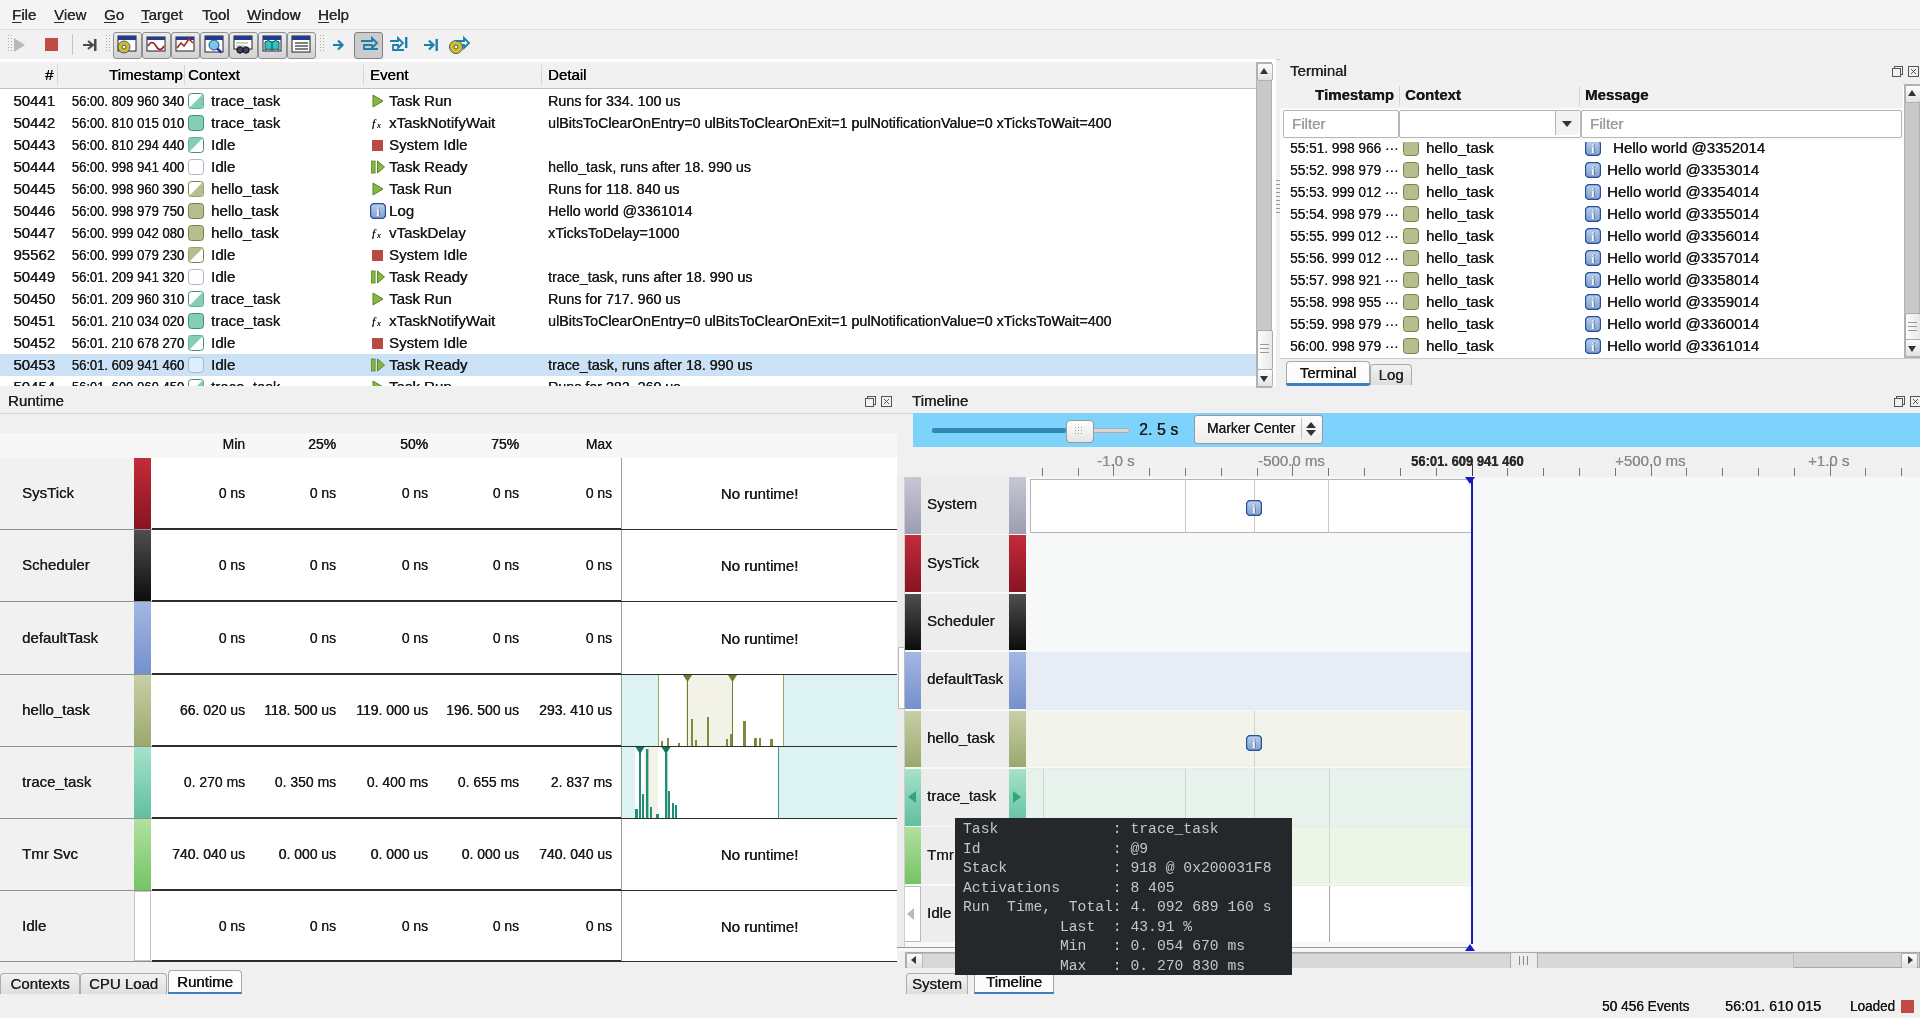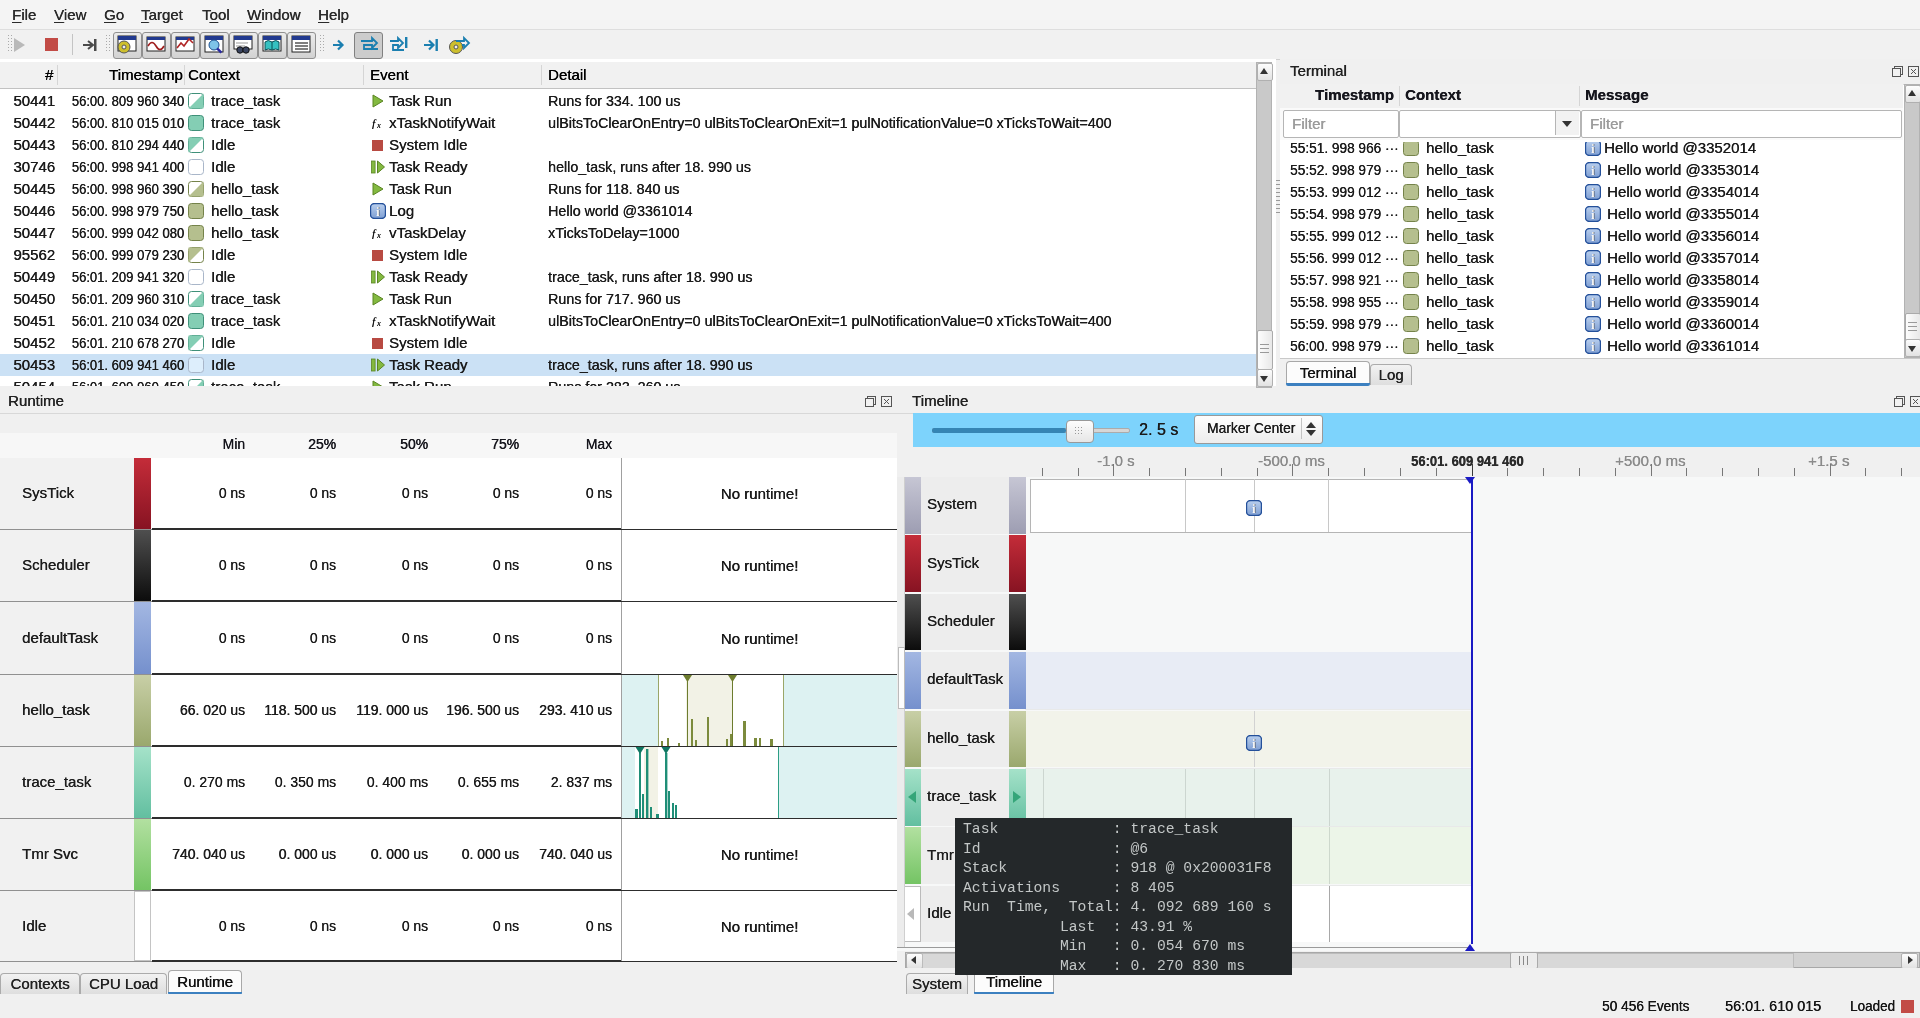--- a/index.html
+++ b/index.html
@@ -208,21 +208,21 @@
             <path d="M0.5 0.5 L15.5 0.5 L0.5 15.5 Z" fill="#84ceb4"></path>
           </svg></span>
         <span class="e3">Idle</span>
  <span class="eei"><svg width="16" height="16">
             <rect x="2" y="3" width="11" height="11" fill="#b84a42"></rect>
           </svg></span>
         <span class="e4">System Idle</span>
  <span class="e5"></span>
       </div>
       <div class="a erow" style="top:97px">
- <span class="e1">30746</span>
+ <span class="e1">50444</span>
         <span class="e2">56:00. 998 941 400</span>
  <span class="eci"><svg width="17" height="17">
             <rect x="0.5" y="0.5" width="15" height="15" rx="3" fill="#fff" stroke="#a9b6c9"></rect>
           </svg></span>
         <span class="e3">Idle</span>
  <span class="eei"><svg width="16" height="16">
             <rect x="1.5" y="2" width="3.6" height="12" fill="#83b940" stroke="#5a8523" stroke-width="0.8"></rect>
             <path d="M7.5 2 L14.5 8 L7.5 14 Z" fill="#83b940" stroke="#5a8523"></path>
           </svg></span>
         <span class="e4">Task Ready</span>
@@ -425,21 +425,21 @@
  <span class="a" style="left:305px;top:3px"><svg width="16" height="16">
             <defs>
               <linearGradient id="lg" x1="0" y1="0" x2="0" y2="1">
                 <stop offset="0" stop-color="#b9cfee"></stop>
                 <stop offset="1" stop-color="#7f9fd3"></stop>
               </linearGradient>
             </defs>
             <rect x="0.5" y="0.5" width="15" height="15" rx="4" fill="url(#lg)" stroke="#24509a" stroke-width="1.4"></rect>
             <text x="8" y="12.5" font-size="12" font-weight="bold" fill="#fff" text-anchor="middle" font-family="Liberation Serif">i</text>
           </svg></span>
-        <span class="a" style="left:324px">Hello world @3352014</span>
+        <span class="a" style="left:333px">Hello world @3352014</span>
       </div>
       <div class="a trow" style="left:0;top:17px;width:623px">
  <span class="a" style="left:0;width:111px;text-align:right;transform:scaleX(0.91);transform-origin:100% 50%;white-space:nowrap">55:52. 998 979 ···</span>
  <span class="a" style="left:123px;top:3px"><svg width="17" height="17">
             <rect x="0.5" y="0.5" width="15" height="15" rx="3" fill="#b5bf8e" stroke="#75834a"></rect>
           </svg></span>
         <span class="a" style="left:146px">hello_task</span>
  <span class="a" style="left:305px;top:3px"><svg width="16" height="16">
             <defs>
               <linearGradient id="lg" x1="0" y1="0" x2="0" y2="1">
@@ -796,21 +796,21 @@
    <div class="arr" style="left:111px;top:6px;border-left:5px solid transparent;border-right:5px solid transparent;border-bottom:6px solid #333"></div>
    <div class="arr" style="left:111px;top:14px;border-left:5px solid transparent;border-right:5px solid transparent;border-top:6px solid #333"></div>
  </div>
 </div>
 
 <div class="a" style="left:0;top:57px;width:1023px;height:30px;background:#f0f0f0;border-bottom:1px solid #b91c1c" id="axis">
  <span class="a" style="left:200px;top:5px;color:#8b8b8b">-1.0 s</span>
  <span class="a" style="left:361px;top:5px;color:#8b8b8b">-500.0 ms</span>
  <span class="a" style="left:514px;top:5px;color:#2b2b2b;font-weight:700;transform:scaleX(0.865);transform-origin:0 50%;white-space:nowrap">56:01. 609 941 460</span>
  <span class="a" style="left:718px;top:5px;color:#8b8b8b">+500.0 ms</span>
- <span class="a" style="left:911px;top:5px;color:#8b8b8b">+1.5 s</span>
+ <span class="a" style="left:911px;top:5px;color:#8b8b8b">+1.0 s</span>
 <div id="ticks">
         <div class="tick" style="left:144.8px;top:21px;height:8px;"></div>
         <div class="tick" style="left:180.6px;top:21px;height:8px;"></div>
         <div class="tick" style="left:216.4px;top:17px;height:12px;"></div>
         <div class="tick" style="left:252.2px;top:21px;height:8px;"></div>
         <div class="tick" style="left:288.0px;top:21px;height:8px;"></div>
         <div class="tick" style="left:323.8px;top:21px;height:8px;"></div>
         <div class="tick" style="left:359.6px;top:21px;height:8px;"></div>
         <div class="tick" style="left:395.4px;top:17px;height:12px;"></div>
         <div class="tick" style="left:431.3px;top:21px;height:8px;"></div>
@@ -951,21 +951,21 @@
  <div class="arr" style="right:6px;top:3px;border-top:4px solid transparent;border-bottom:4px solid transparent;border-left:5px solid #333"></div>
 </div>
 <div class="a" style="left:0;top:578px;width:1023px;height:26px;background:#f0f0f0">
  <div class="a tab" style="left:9px;top:5px;width:60px">System</div>
  <div class="a tabactive" style="left:77px;top:2px;width:78px">Timeline</div>
 </div>
 </div>
 
 <div id="tip" class="a">
 <div style="top:3px">Task             : trace_task</div>
-<div style="top:23px">Id               : @6</div>
+<div style="top:23px">Id               : @9</div>
 <div style="top:42px">Stack            : 918 @ 0x200031F8</div>
 <div style="top:62px">Activations      : 8 405</div>
 <div style="top:81px">Run  Time,  Total: 4. 092 689 160 s</div>
 <div style="top:101px">           Last  : 43.91 %</div>
 <div style="top:120px">           Min   : 0. 054 670 ms</div>
 <div style="top:140px">           Max   : 0. 270 830 ms</div>
 </div>
 
 <div id="status" class="a">
 <span style="left:1602px;transform:scaleX(0.91);transform-origin:0 50%;white-space:nowrap">50 456 Events</span>

